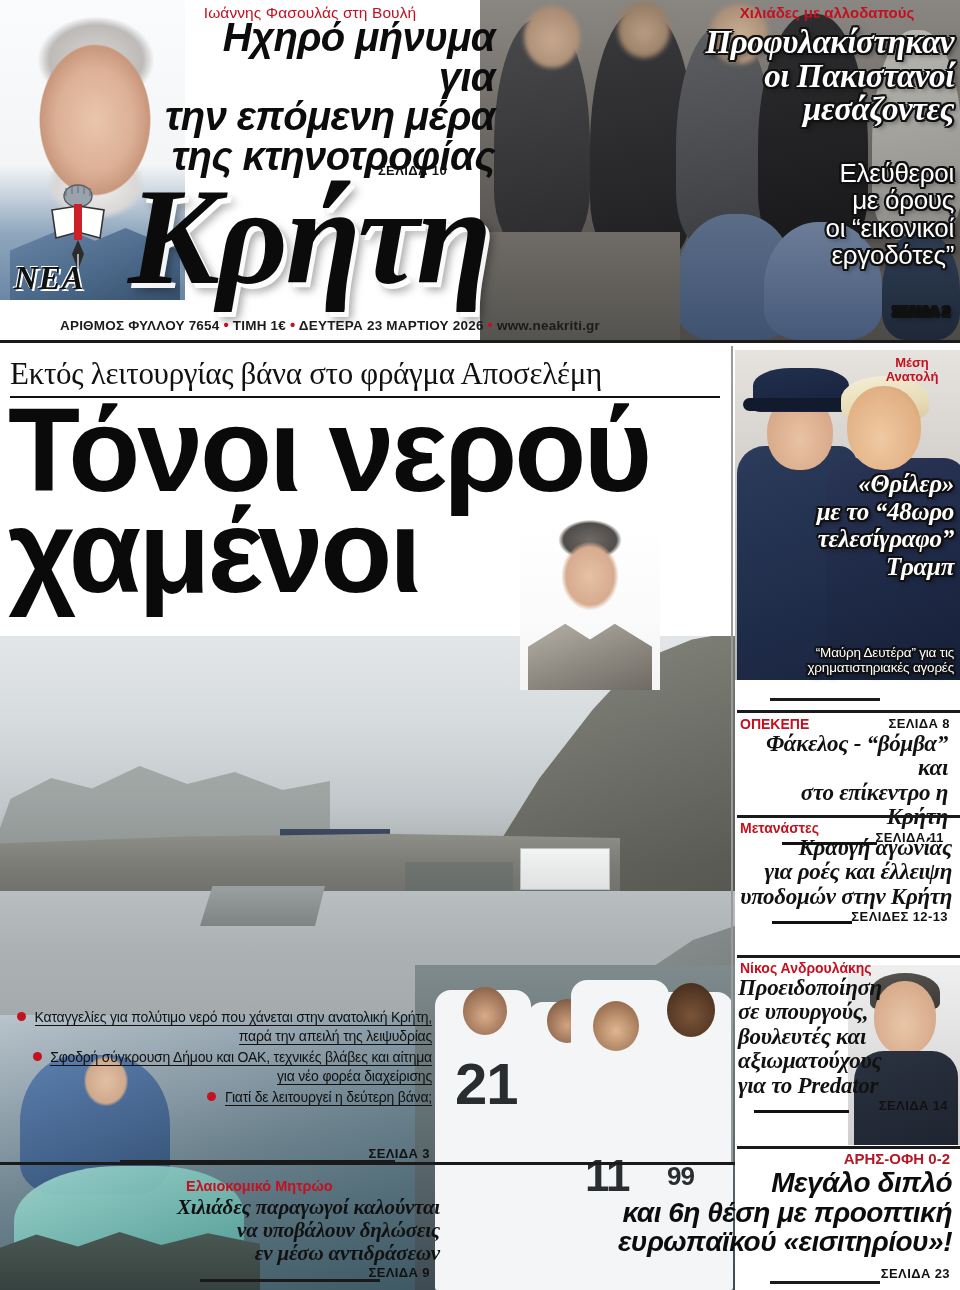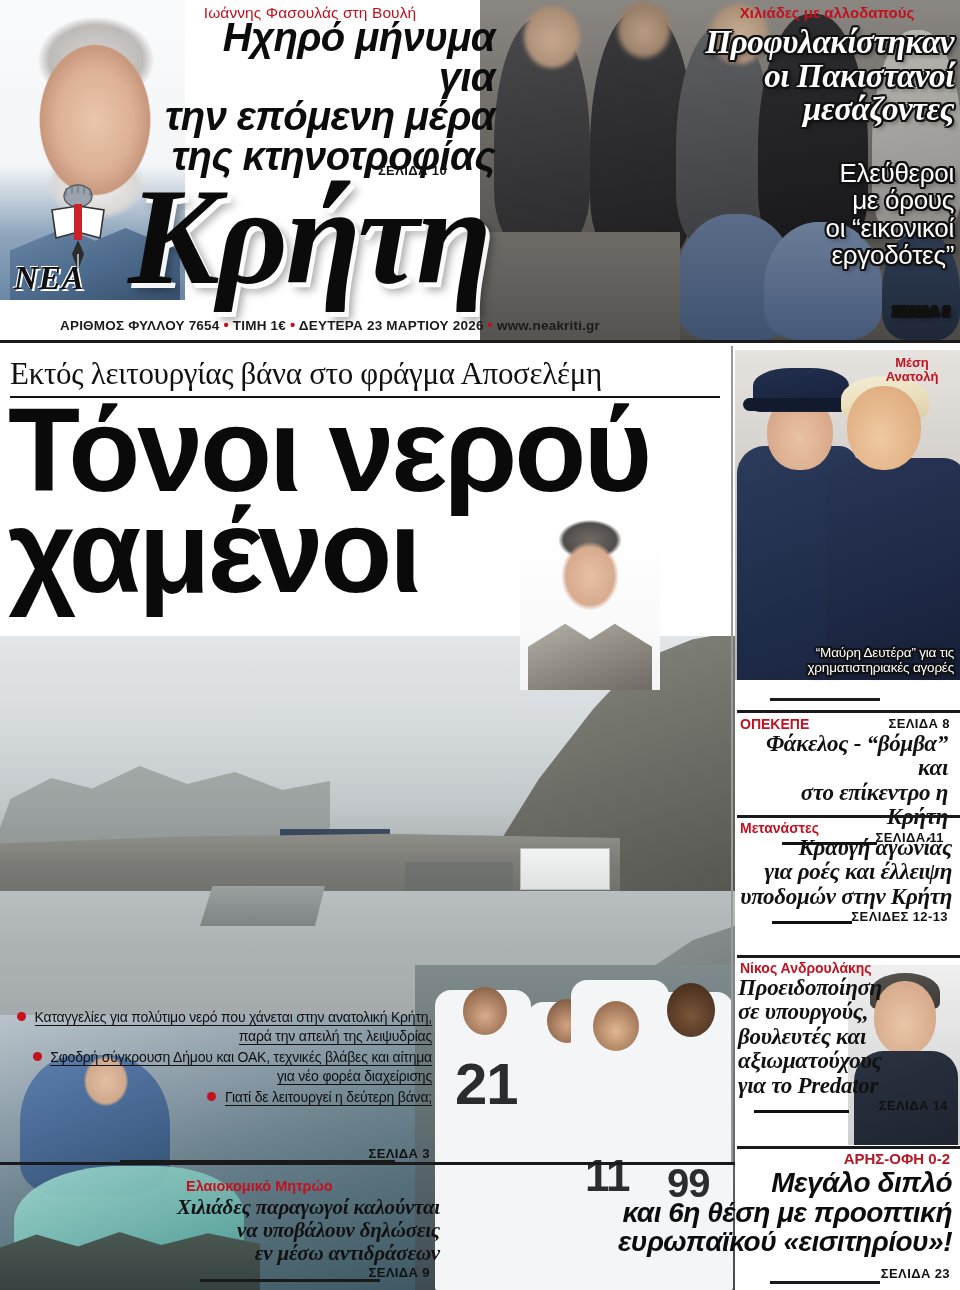--- a/index.html
+++ b/index.html
@@ -465,21 +465,21 @@
     <div class="pl" style="left:112px; width:86px; height:288px;"></div>
     <div class="head" style="left:132px; top:34px; width:40px; height:44px;
          background:radial-gradient(circle at 50% 60%,#d2a382,#6d4a33);"></div>
     <div class="pl" style="left:156px; width:98px; height:310px;"></div>
     <div class="head" style="left:178px; top:36px; width:46px; height:50px;
          background:radial-gradient(circle at 50% 60%,#e0b791,#84583c);"></div>
     <div class="num" style="left:170px; top:186px; font-size:44px;">11</div>
     <div class="pl" style="left:238px; width:80px; height:298px;"></div>
     <div class="head" style="left:252px; top:18px; width:48px; height:54px;
          background:radial-gradient(circle at 50% 60%,#7a5439,#3d2718);"></div>
-    <div class="num" style="left:252px; top:196px; font-size:40px;">99</div>
+    <div class="num" style="left:252px; top:196px; font-size:26px;">99</div>
   </div>
 
   <ul class="bullets">
     <li>
       <span class="bul-dot"></span>
       <u>Καταγγελίες για πολύτιμο νερό που χάνεται στην ανατολική Κρήτη, παρά την απειλή της λειψυδρίας</u>
     </li>
     <li>
       <span class="bul-dot"></span>
       <u>Σφοδρή σύγκρουση Δήμου και ΟΑΚ, τεχνικές βλάβες και αίτημα για νέο φορέα διαχείρισης</u>
@@ -511,20 +511,26 @@
     <div class="capA"></div>
     <div class="hairB"></div>
     <div class="headB"></div>
   </div>
 
   <div class="mid-east">
     <div>Μέση</div>
     <div>Ανατολή</div>
   </div>
 
+  <div class="trump-hl outline-wht">
+    <div>«Θρίλερ»</div>
+    <div>με το “48ωρο</div>
+    <div>τελεσίγραφο”</div>
+    <div>Τραμπ</div>
+  </div>
   <div class="trump-sub outline-wht">
     <div>“Μαύρη Δευτέρα” για τις</div>
     <div>χρηματιστηριακές αγορές</div>
   </div>
   <div class="rule-h" style="left:770px; top:698px; width:110px; height:3px;"></div>
   <div class="pageref" style="position:absolute; right:10px; top:716px; width:90px; text-align:right;">ΣΕΛΙΔΑ 8</div>
 
   <div class="rule-h" style="left:737px; top:710px; width:223px; height:3px;"></div>
 
   <div class="rc" style="top:716px; right:0; padding-right:12px;">

